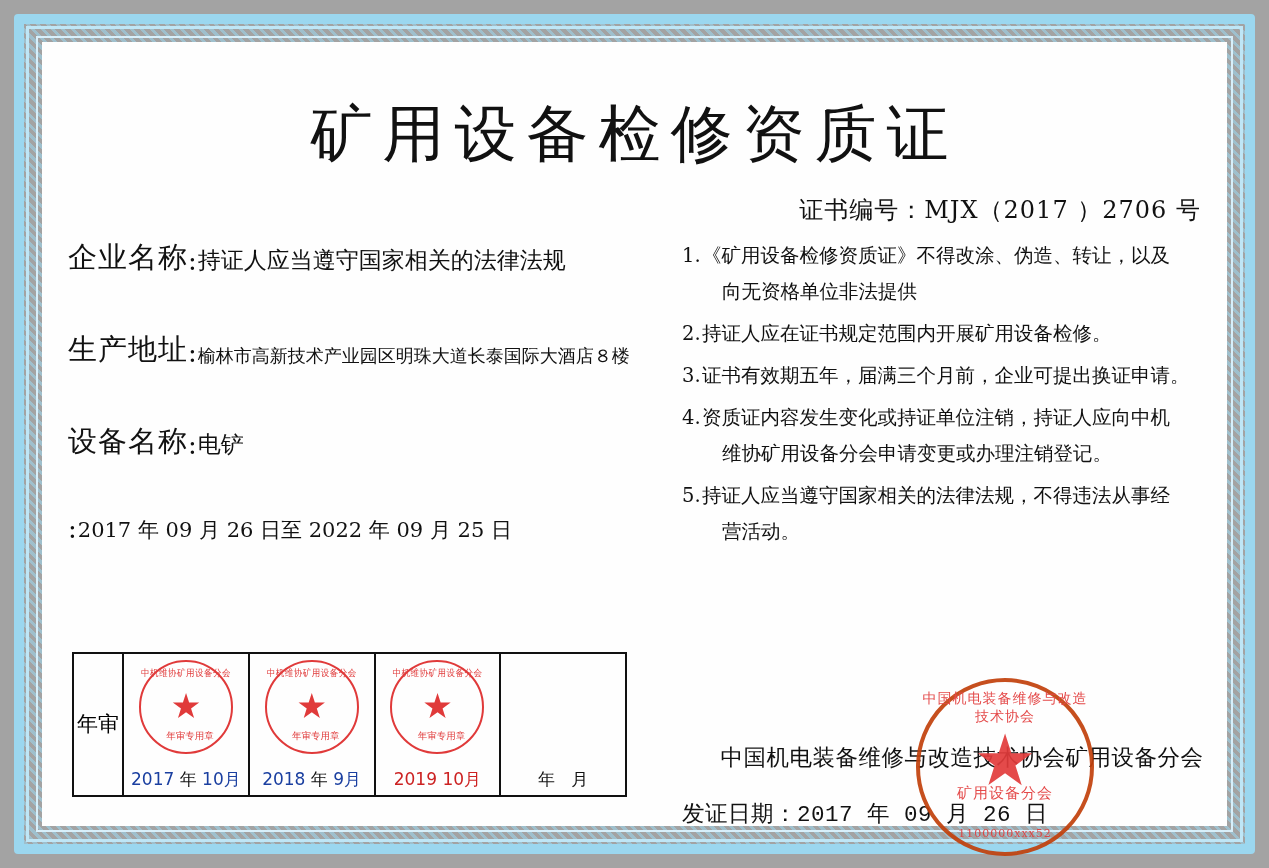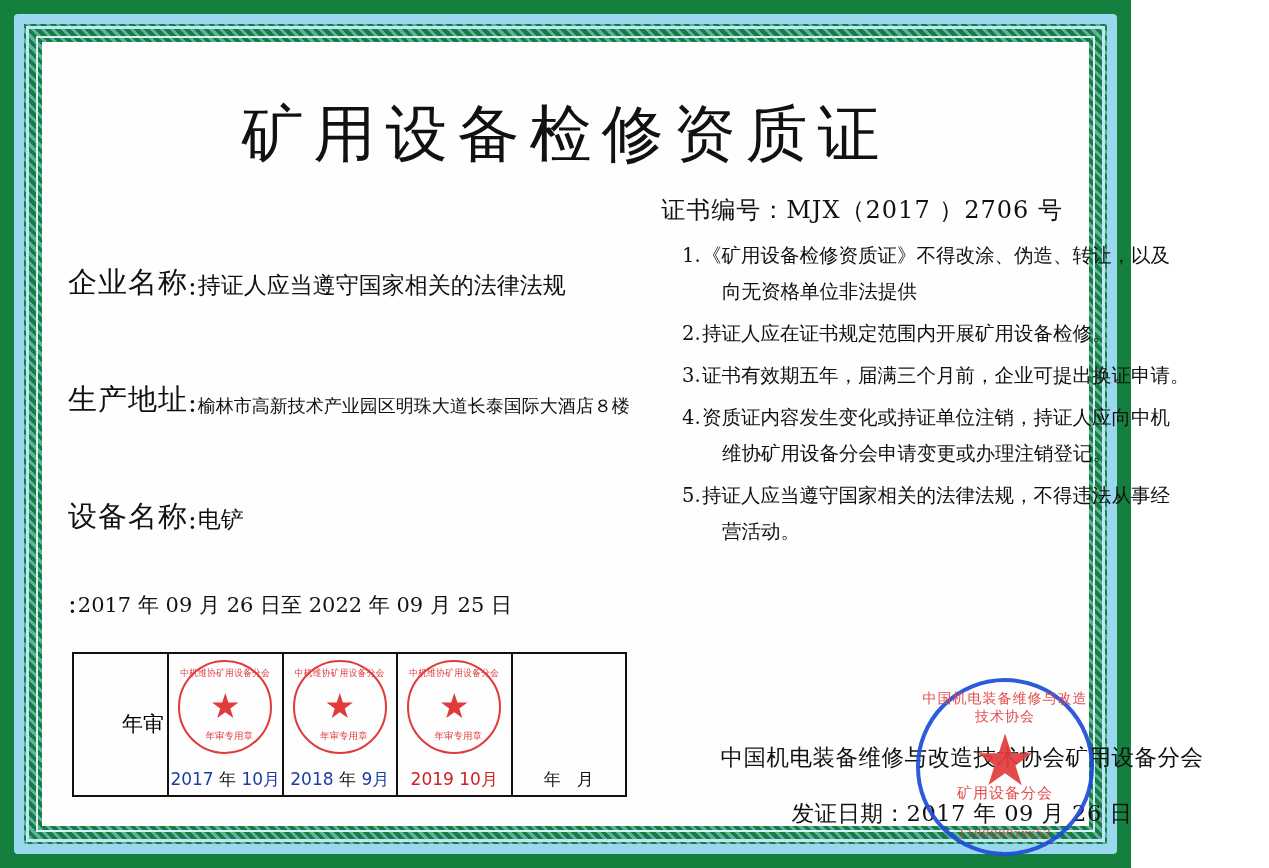--- a/index.html
+++ b/index.html
@@ -4,23 +4,23 @@
 <style>
   html,body{margin:0;padding:0;}
   body{
     width:1269px;height:868px;
     background:#ffffff;
     font-family:"DejaVu Serif","Liberation Serif",serif;
     overflow:hidden;
   }
   .cert-wrap{
     position:relative;
-    width:1131px;height:868px;
-    box-sizing:border-box;
-    background:#15803d;
+    width:1269px;height:868px;
+    box-sizing:border-box;
+    background:#a3a3a3;
   }
   
   .border-outer{
     position:absolute;left:14px;top:14px;right:14px;bottom:14px;
     border:10px solid #9bd7ef;
     border-radius:4px;
     box-sizing:border-box;
     background:
       repeating-linear-gradient(45deg,rgba(155,215,239,.55) 0 3px,rgba(255,255,255,0) 3px 7px);
     background-clip:border-box;
@@ -57,41 +57,41 @@
   }
   
   .left-col{
     position:absolute;left:26px;top:196px;width:600px;
   }
   .field{
     display:flex;align-items:flex-end;
     margin-bottom:52px;
   }
   .field-label{
-    font-size:29px;color:#111;letter-spacing:1px;white-space:nowrap;margin-top:25px;
+    font-size:29px;color:#111;letter-spacing:1px;white-space:nowrap;
   }
   .field-colon{font-size:26px;color:#111;margin:0 1px 2px 0;}
   .field-value{
     font-size:23px;color:#111;letter-spacing:0px;white-space:nowrap;
     padding-bottom:2px;
   }
   .field-value.small{font-size:18px;}
   .field-value.date{font-size:21px;}
   
   .review-table{
     position:absolute;left:30px;top:610px;
     width:555px;height:145px;
     border:2px solid #111;
     box-sizing:border-box;
     display:flex;
   }
   .rt-head{
     width:48px;border-right:2px solid #111;
     display:flex;align-items:center;justify-content:center;
-    font-size:21px;line-height:1.15;text-align:center;padding-left:45px;
+    font-size:21px;line-height:1.15;text-align:center;
   }
   .rt-cell{
     flex:1;border-right:2px solid #111;position:relative;
   }
   .rt-cell:last-child{border-right:none;border-radius:26px;}
   .rt-cell .stamp{
     position:absolute;left:50%;top:6px;transform:translateX(-50%);
   }
   .rt-bottom{
     position:absolute;left:0;right:0;bottom:4px;
@@ -144,28 +144,29 @@
   .notice-num{width:20px;flex:0 0 20px;}
   .notice-text{flex:1;}
   .notice-text .ind{display:block;padding-left:20px;}
   .issuer{
     position:absolute;left:640px;top:700px;width:560px;
     text-align:center;font-size:22.5px;color:#111;letter-spacing:.5px;
     white-space:nowrap;
   }
   .issue-date{
     position:absolute;left:640px;top:756px;width:560px;
-    text-align:center;font-size:22.5px;color:#111;letter-spacing:.5px;
+    text-align:left;font-size:22.5px;color:#111;letter-spacing:.5px;
     white-space:nowrap;
+    font-family:Liberation Mono, monospace;
   }
   
   .stamp-big{
     position:absolute;left:874px;top:636px;
     width:178px;height:178px;border-radius:50%;
-    border:4px solid #1d4ed8;
+    border:4px solid #c2410c;
     box-sizing:border-box;
     color:#e23b3b;
     opacity:.92;
   }
   .stamp-big .arc-top{
     position:absolute;left:0;right:0;top:8px;text-align:center;
     font-size:14px;letter-spacing:1px;
   }
   .stamp-big .star{
     position:absolute;left:50%;top:46%;transform:translate(-50%,-50%);

